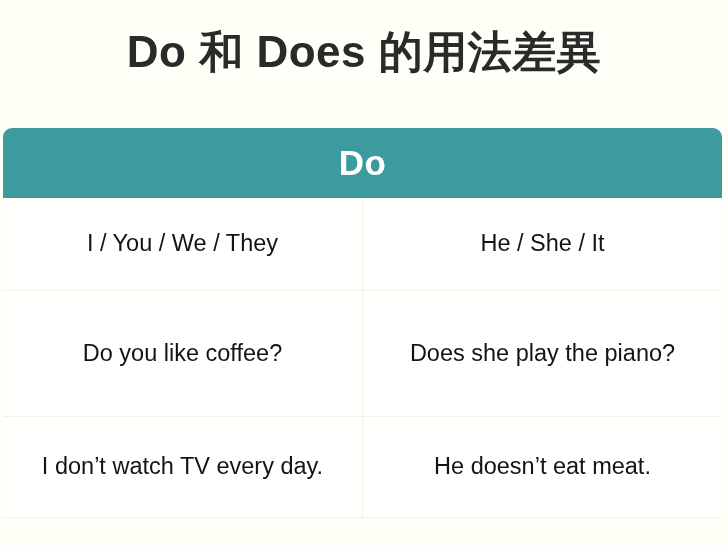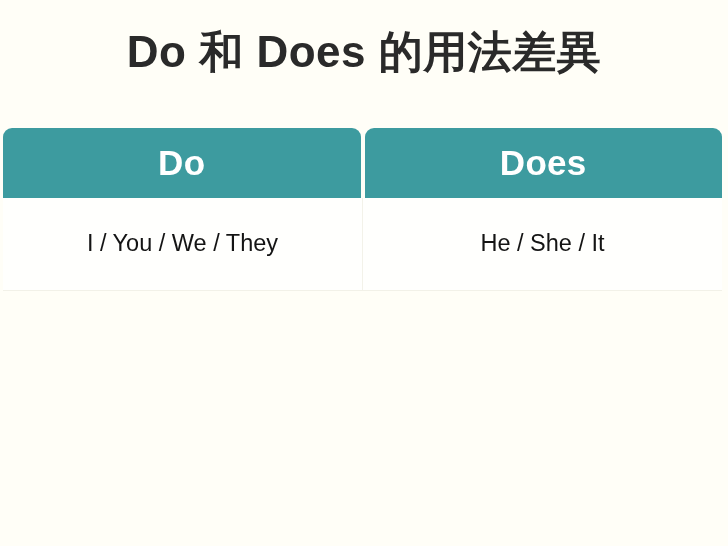--- a/index.html
+++ b/index.html
@@ -112,31 +112,46 @@
 <body>
 
 <div class="page">
 
   <div class="page-title">Do 和 Does 的用法差異</div>
 
   <div class="comparison-table">
 
     <div class="table-header-row">
       <div class="header-cell">Do</div>
-      <div class="header-cell">Does</div>
     </div>
 
     <div class="table-body">
 
       <div class="table-row row-1">
         <div class="body-cell left-col">
           <span class="cell-text">I / You / We / They</span>
         </div>
         <div class="body-cell right-col">
           <span class="cell-text">He / She / It</span>
         </div>
       </div>
 
+      <div class="table-row row-2">
+        <div class="body-cell left-col">
+          <span class="cell-text">Do you like coffee?</span>
+        </div>
+        <div class="body-cell right-col">
+          <span class="cell-text">Does she play the piano?</span>
+        </div>
+      </div>
 
+      <div class="table-row row-3">
+        <div class="body-cell left-col">
+          <span class="cell-text">I don’t watch TV every day.</span>
+        </div>
+        <div class="body-cell right-col">
+          <span class="cell-text">He doesn’t eat meat.</span>
+        </div>
+      </div>
 
     </div>
   </div>
 </div>
 
 </body></html>

